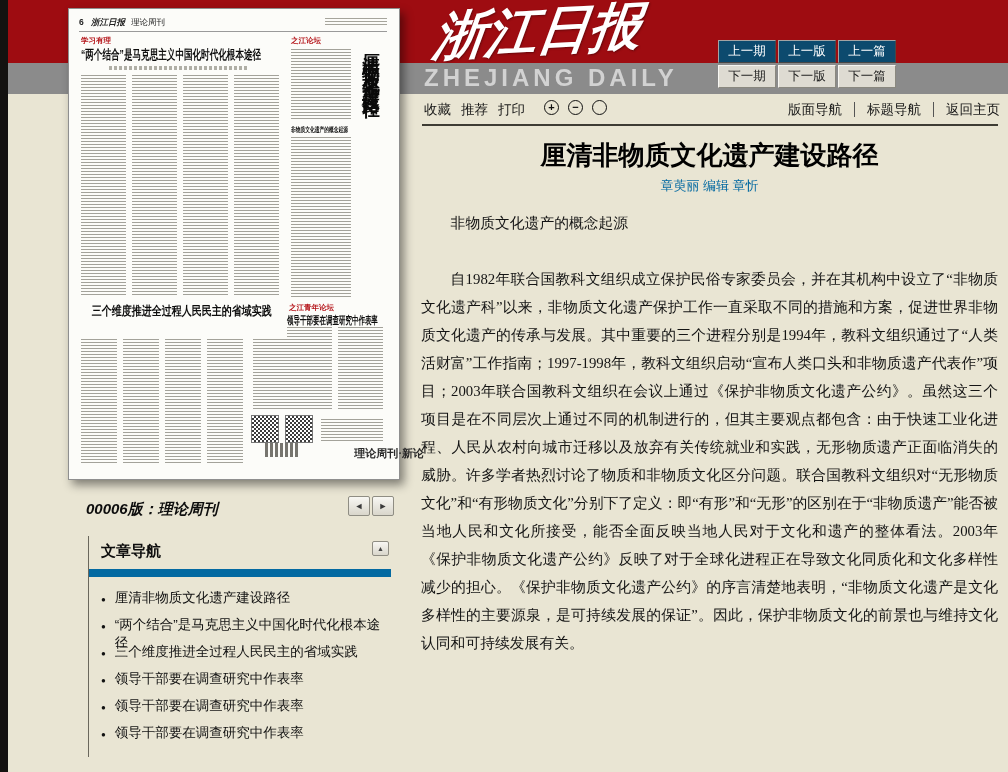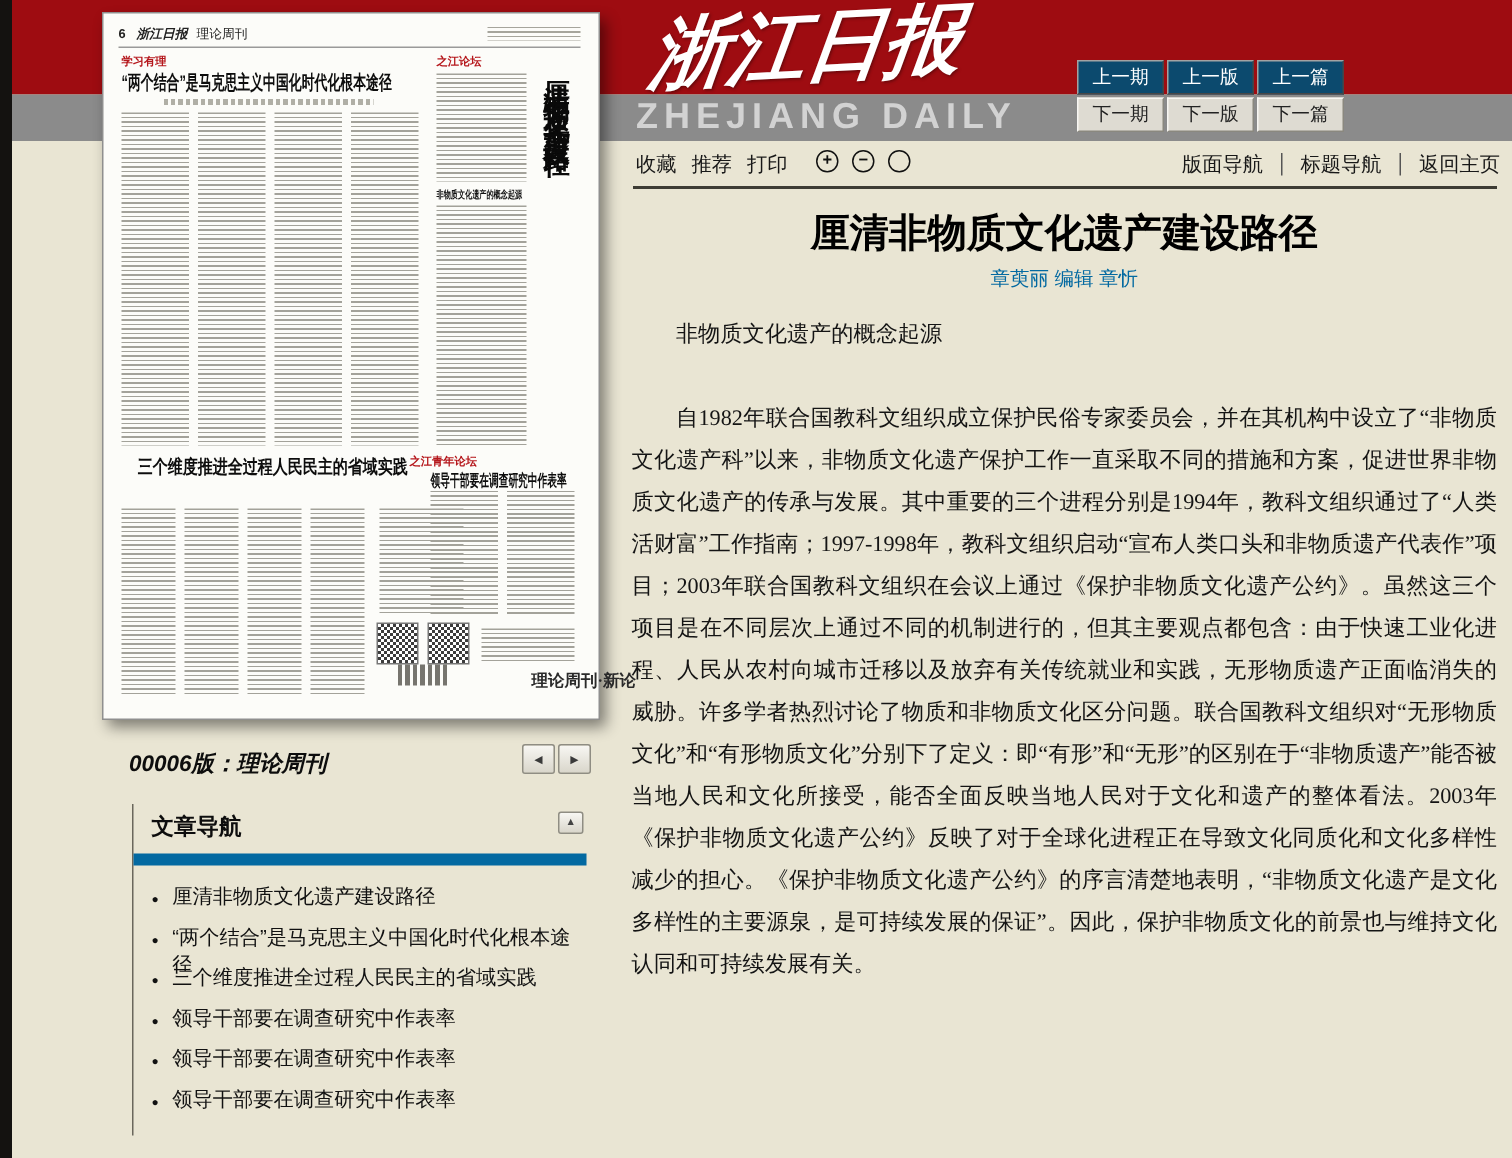--- a/index.html
+++ b/index.html
@@ -174,21 +174,21 @@
 
   <div class="th-vtitle">厘清非物质文化遗产建设路径</div>
 
   <div class="th-h2">三个维度推进全过程人民民主的省域实践</div>
   <div class="fz" style="left:12px;top:330px;width:36px;height:125px;"></div>
   <div class="fz" style="left:54px;top:330px;width:36px;height:125px;"></div>
   <div class="fz" style="left:96px;top:330px;width:36px;height:125px;"></div>
   <div class="fz" style="left:138px;top:330px;width:36px;height:125px;"></div>
   <div class="fz" style="left:184px;top:330px;width:56px;height:70px;"></div>
 
-  <span class="tagr" style="left:204px;top:294px;">之江青年论坛</span>
+  <span class="tagr" style="left:220px;top:294px;">之江青年论坛</span>
   <div class="th-h3">领导干部要在调查研究中作表率</div>
   <div class="fz" style="left:218px;top:318px;width:45px;height:84px;"></div>
   <div class="fz" style="left:269px;top:318px;width:45px;height:84px;"></div>
 
   <div class="qr" style="left:182px;top:406px;"></div>
   <div class="qr" style="left:216px;top:406px;"></div>
   <div class="fz" style="left:252px;top:410px;width:62px;height:22px;"></div>
   <div class="th-sig"></div>
   <div class="th-footer">理论周刊·新论</div>
 </div>

